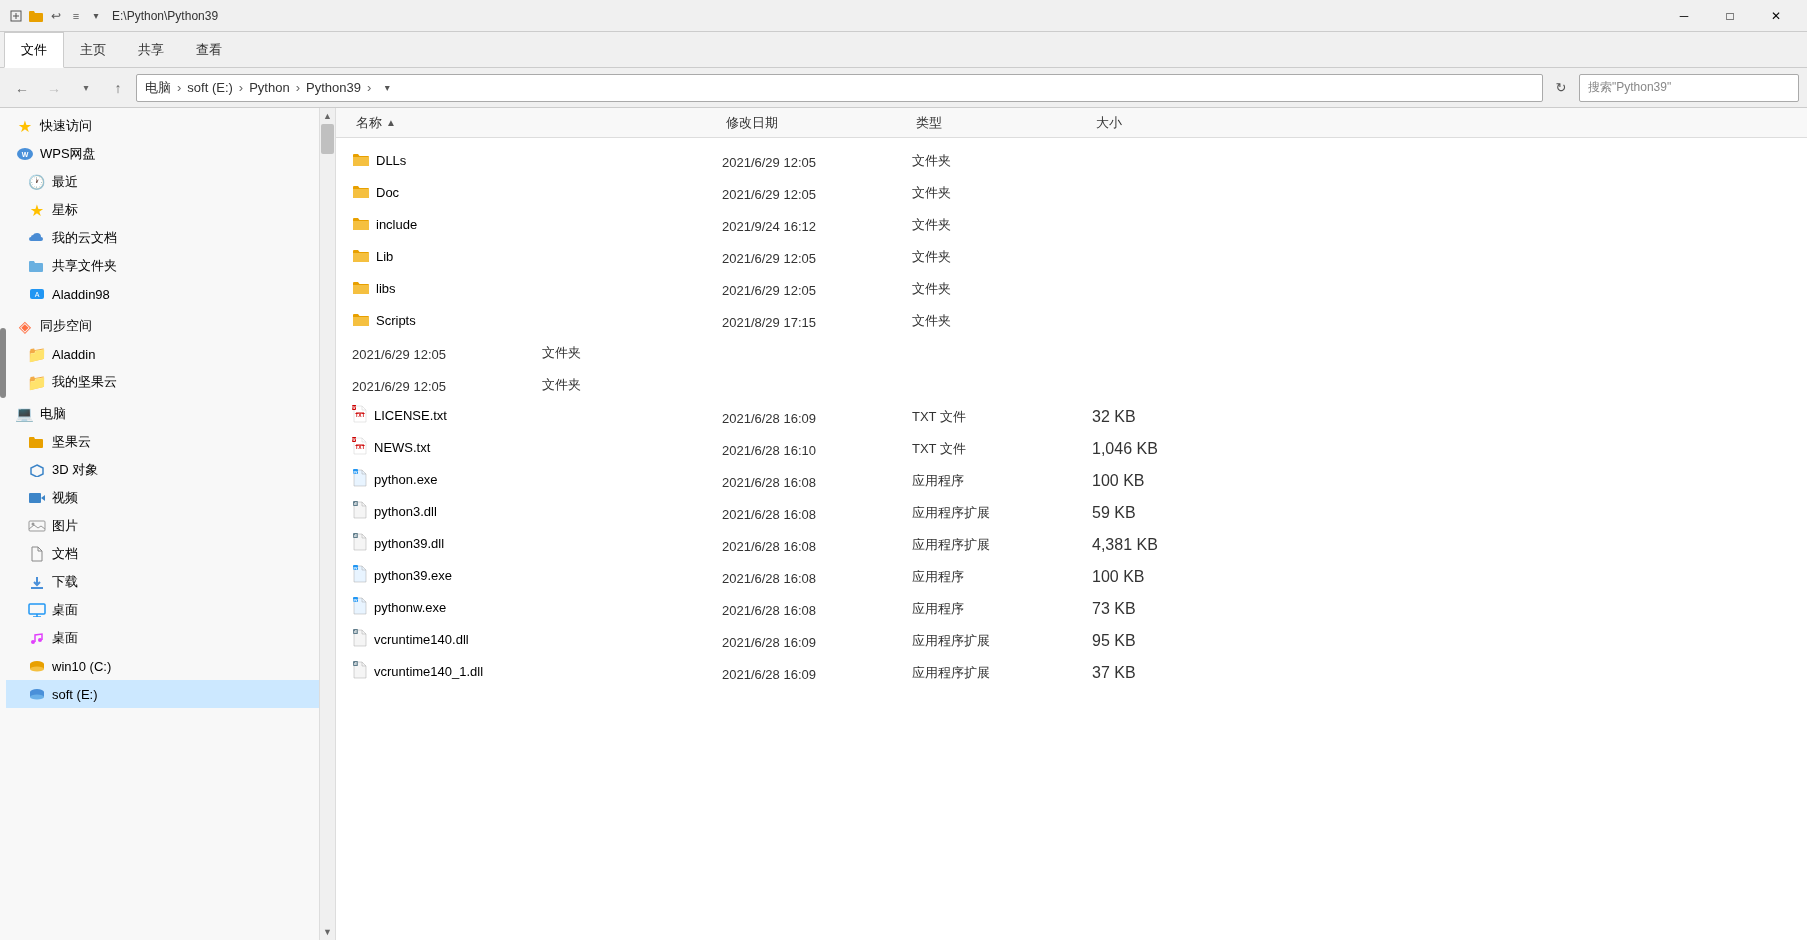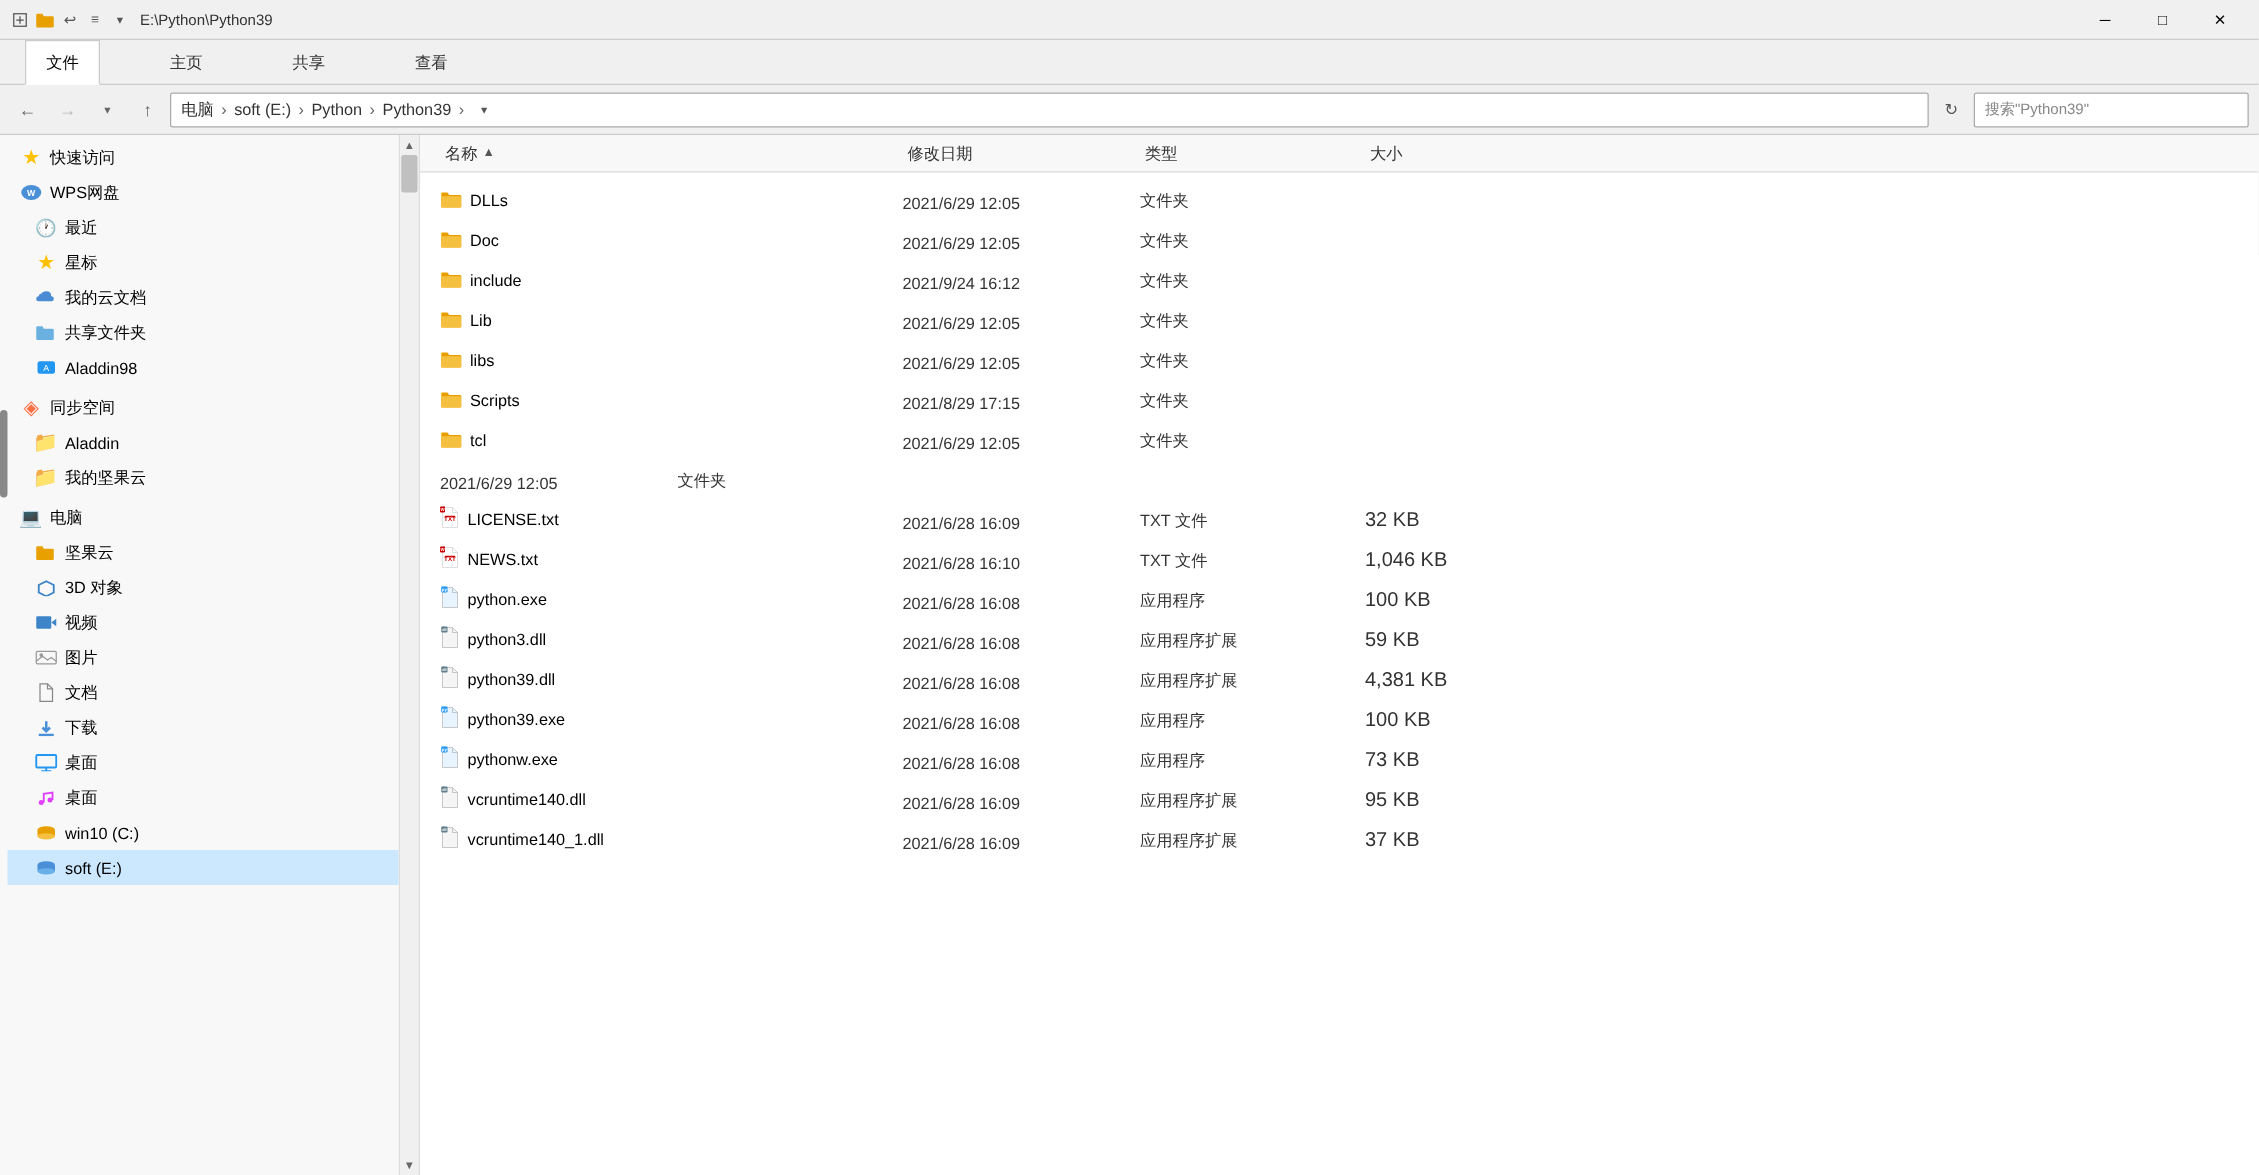--- a/index.html
+++ b/index.html
@@ -20,22 +20,21 @@
     .title-bar-controls { margin-left: auto; display: flex; gap: 0; }
     .title-bar-btn { width: 46px; height: 32px; display: flex; align-items: center; justify-content: center; font-size: 12px; cursor: pointer; }
 
     
     .ribbon {
       height: 36px;
       background: #f0f0f0;
       display: flex;
       align-items: stretch;
       border-bottom: 1px solid #ccc;
-      padding-left: 20px;
-      gap: 40px;
+      padding-left: 4px;
     }
     .ribbon-tab {
       padding: 0 16px;
       display: flex;
       align-items: center;
       font-size: 13px;
       cursor: pointer;
       color: #333;
     }
     .ribbon-tab.active {
@@ -543,27 +542,20 @@
                   <path d="M1 4 Q1 3 2 3 L6 3 L7.5 5 L16 5 Q17 5 17 6 L17 14 Q17 15 16 15 L2 15 Q1 15 1 14 Z" fill="#e8a000"></path>
                   <path d="M1 6 L17 6 L17 14 Q17 15 16 15 L2 15 Q1 15 1 14 Z" fill="#f5c040"></path>
                 </svg></span>
       <span class="file-name-text">Scripts</span>
     </div>
     <div class="file-cell file-cell-date">2021/8/29 17:15</div>
     <div class="file-cell file-cell-type">文件夹</div>
     <div class="file-cell file-cell-size"></div>
   </div>
           <div class="file-row">
-    <div class="file-cell file-cell-name">
-      <span><svg width="18" height="16" viewBox="0 0 18 16">
-                  <path d="M1 4 Q1 3 2 3 L6 3 L7.5 5 L16 5 Q17 5 17 6 L17 14 Q17 15 16 15 L2 15 Q1 15 1 14 Z" fill="#e8a000"></path>
-                  <path d="M1 6 L17 6 L17 14 Q17 15 16 15 L2 15 Q1 15 1 14 Z" fill="#f5c040"></path>
-                </svg></span>
-      <span class="file-name-text">tcl</span>
-    </div>
     <div class="file-cell file-cell-date">2021/6/29 12:05</div>
     <div class="file-cell file-cell-type">文件夹</div>
     <div class="file-cell file-cell-size"></div>
   </div>
           <div class="file-row">
     <div class="file-cell file-cell-date">2021/6/29 12:05</div>
     <div class="file-cell file-cell-type">文件夹</div>
     <div class="file-cell file-cell-size"></div>
   </div>
           <div class="file-row">

